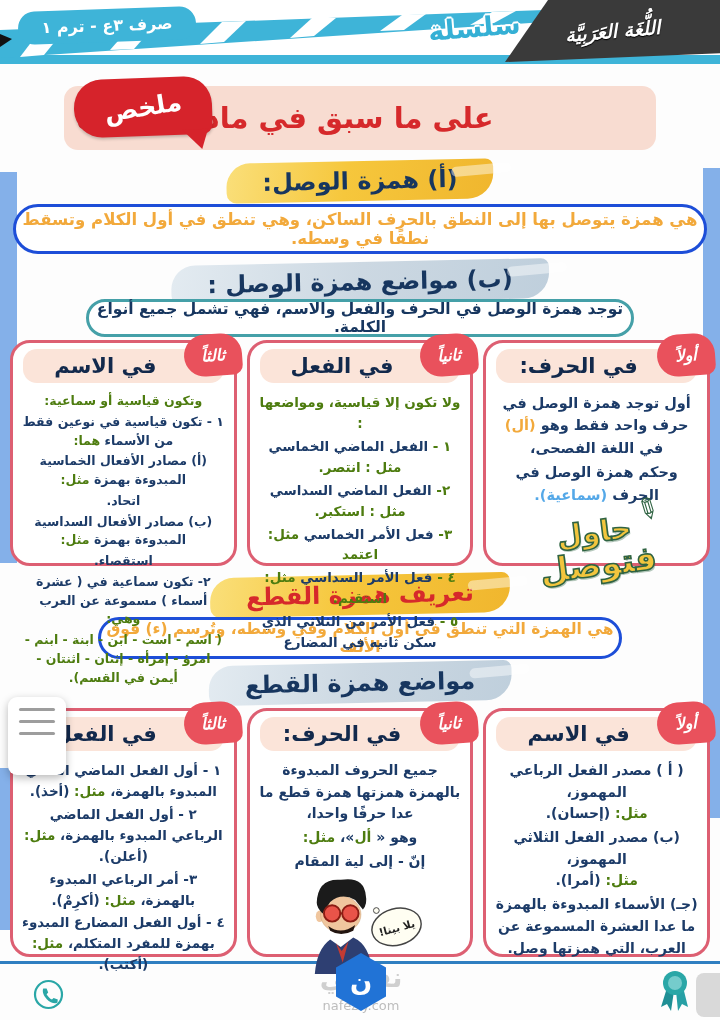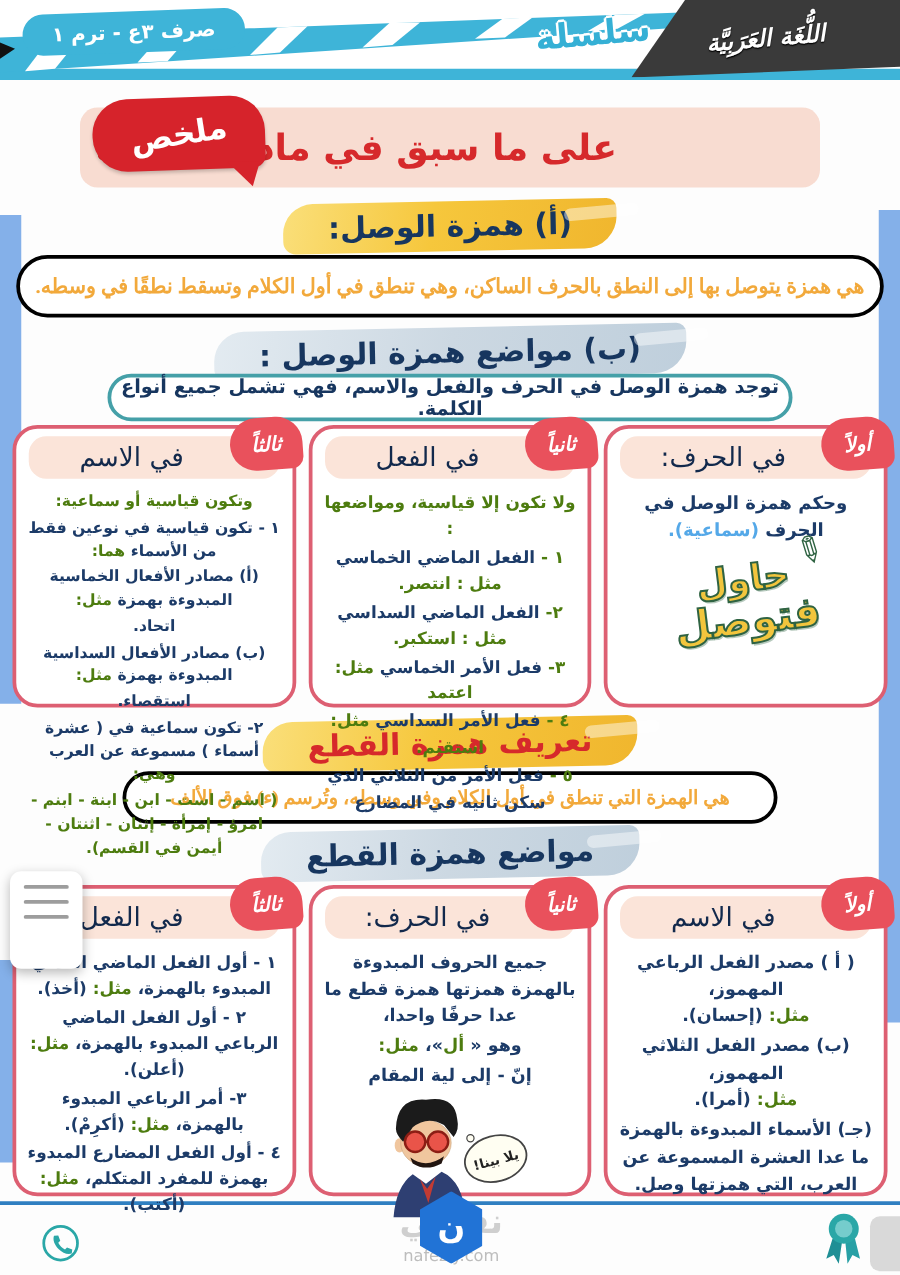--- a/index.html
+++ b/index.html
@@ -35,34 +35,34 @@
   
   .brush{position:absolute;left:50%;transform:translateX(-50%) rotate(-1.2deg);padding:6px 36px;border-radius:24px 8px 26px 10px;z-index:1;white-space:nowrap;}
   .brush::before{content:"";position:absolute;right:-18px;top:6px;width:60px;height:10px;border-radius:6px;background:rgba(255,255,255,.45);transform:rotate(-4deg);}
   .brush.yellow{background:linear-gradient(100deg,#fadf7a,#f6c73c 45%,#f0b62e);}
   .brush.bluegray{background:linear-gradient(100deg,#e3ebf1,#ccd8e2 50%,#bfcfdc);}
   .brush .t{font-size:24px;font-weight:800;color:#17365f;}
   .brush .t.redtxt{color:#d6292b;}
   
   .defbox{position:absolute;background:#fff;display:flex;align-items:center;justify-content:center;text-align:center;
     color:#17365f;font-weight:700;z-index:1;box-sizing:border-box;}
-  .defbox.orange{border:3px solid #000000;border-radius:28px;font-family:Liberation Serif, serif;}
+  .defbox.orange{border:3px solid #1d4ed8;border-radius:28px;}
   .defbox.teal{border:3px solid #45a0a8;border-radius:20px;}
   .db1{top:204px;left:13px;width:694px;height:50px;font-size:16.5px;}
   .db2{top:299px;left:86px;width:548px;height:38px;font-size:15.5px;}
   .db3{top:617px;left:98px;width:524px;height:42px;font-size:15.5px;}
   
   .row{position:absolute;left:10px;right:10px;display:flex;gap:10px;z-index:2;}
   .row1{top:340px;height:226px;}
   .row2{top:708px;height:249px;}
   .card{position:relative;flex:1;background:#fff;border:3px solid #dd5f72;border-radius:20px;box-sizing:border-box;height:100%;overflow:visible;}
   .cbadge{position:absolute;top:-9px;right:-8px;width:58px;height:42px;background:#e9515c;border-radius:22px 22px 10px 22px;
     color:#fff;font-style:italic;font-weight:800;font-size:16px;display:flex;align-items:center;justify-content:center;transform:rotate(-4deg);z-index:3;}
   .chead{margin:6px 10px 0;background:#fbe4d9;border-radius:14px;padding:5px 44px 5px 8px;text-align:center;}
-  .ctitle{font-size:21px;font-weight:400;color:#12294c;}
+  .ctitle{font-size:21px;font-weight:700;color:#12294c;}
   .cbody{padding:7px 9px 4px;text-align:center;color:#1c3b68;font-weight:700;font-size:13.5px;line-height:1.55;}
   .cbody p{margin:2px 0;}
   .red{color:#4d7c0f;} .blue{color:#4d7c0f;} .orange{color:#f2a93b;} .lblue{color:#54a8e8;margin-top:20px;}
   .sp{margin-top:9px;} .sm{font-size:12.5px;line-height:1.5;}
   
   .sticker{position:relative;margin-top:12px;transform:rotate(-7deg);font-weight:800;line-height:1.02;
     color:#f2c53d;-webkit-text-stroke:1.6px #2f6342;text-shadow:1px 2px 0 rgba(47,99,66,.35);}
   .sticker .s1{font-size:29px;letter-spacing:1px;}
   .sticker .s2{font-size:33px;letter-spacing:1px;}
   .pencil{position:absolute;top:-16px;right:34px;color:#2f6342;font-size:28px;transform:rotate(35deg);
@@ -136,20 +136,21 @@
   </div>
 
   <div class="row row1">
 
     <div class="card">
       <div class="cbadge">
           <span>أولاً</span>
         </div>
       <div class="chead"><span class="ctitle">في الحرف:</span></div>
       <div class="cbody" style="font-size:14.5px;">
+        <p><span>أول توجد همزة الوصل في حرف واحد فقط وهو </span><span class="orange">(أل)</span><span> في اللغة الفصحى،</span></p>
         <p class="sp"><span>وحكم همزة الوصل في الحرف </span><span class="lblue">(سماعية).</span></p>
         <div class="sticker">
           <span class="pencil">✎</span>
           <div class="s1">حاول</div>
           <div class="s2">فتوصل</div>
         </div>
       </div>
     </div>
 
     <div class="card">

